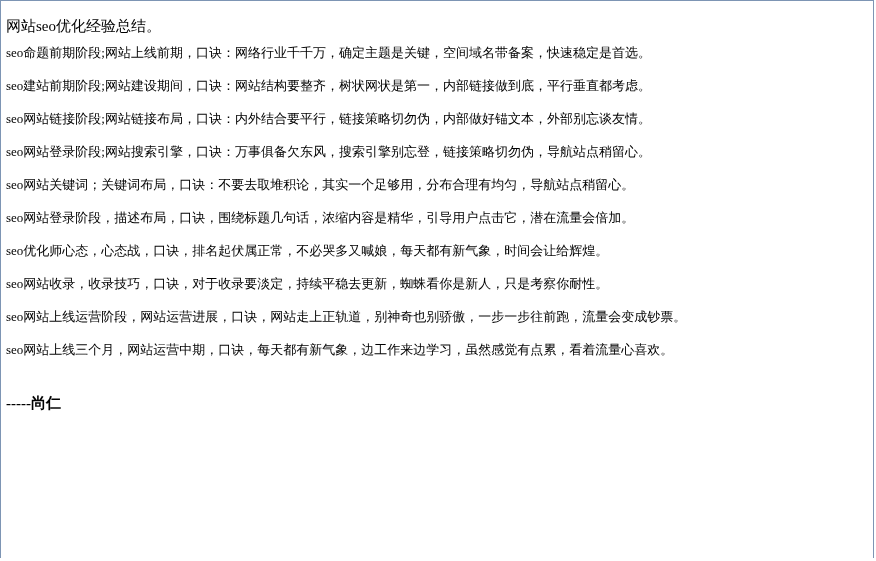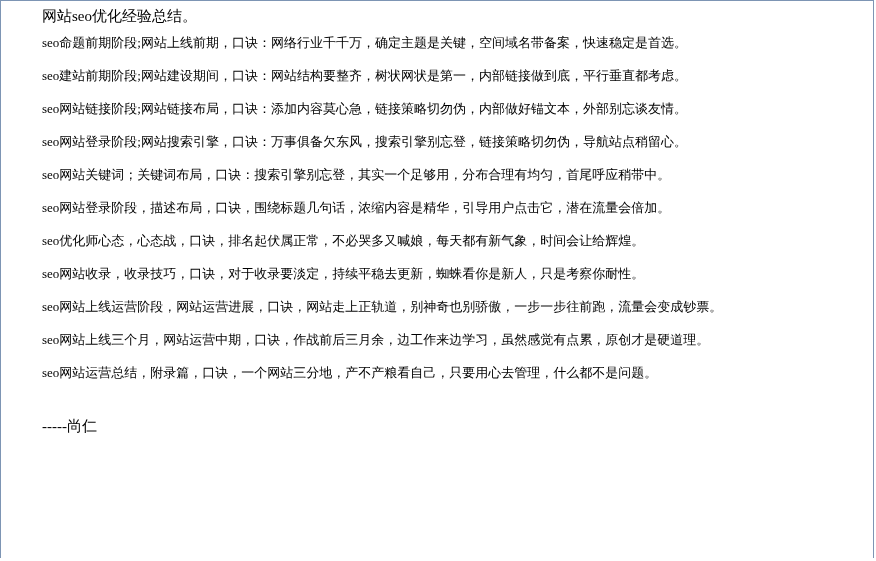--- a/index.html
+++ b/index.html
@@ -28,22 +28,21 @@
     width: 874px;
     height: 558px;
     border-left: 1px solid #7d95b4;
     border-right: 1px solid #7d95b4;
     border-top: 1px solid #7d95b4;
     box-sizing: border-box;
     pointer-events: none;
   }
   .content {
     position: relative;
-    padding: 6px 8px 0 6px;
-    margin-left: 36px;
+    padding: 16px 8px 0 6px;
   }
   .doc-title {
     font-size: 15px;
     line-height: 20px;
     margin: 0 0 7px 0;
     white-space: nowrap;
   }
   .para {
     font-size: 13px;
     line-height: 20px;
@@ -51,42 +50,42 @@
     white-space: nowrap;
   }
   .spacer {
     height: 20px;
   }
   .signature {
     font-size: 15px;
     line-height: 20px;
     margin: 0;
     white-space: nowrap;
+    font-weight: bold;
   }
 </style>
 </head>
 <body>
 
 <div class="page">
   <div class="doc-frame"></div>
 
   <div class="content">
 
     <p class="doc-title">网站seo优化经验总结。</p>
 
     <p class="para">seo命题前期阶段;网站上线前期，口诀：网络行业千千万，确定主题是关键，空间域名带备案，快速稳定是首选。</p>
     <p class="para">seo建站前期阶段;网站建设期间，口诀：网站结构要整齐，树状网状是第一，内部链接做到底，平行垂直都考虑。</p>
-    <p class="para">seo网站链接阶段;网站链接布局，口诀：添加内容莫心急，链接策略切勿伪，内部做好锚文本，外部别忘谈友情。</p>
+    <p class="para">seo网站链接阶段;网站链接布局，口诀：内外结合要平行，链接策略切勿伪，内部做好锚文本，外部别忘谈友情。</p>
     <p class="para">seo网站登录阶段;网站搜索引擎，口诀：万事俱备欠东风，搜索引擎别忘登，链接策略切勿伪，导航站点稍留心。</p>
-    <p class="para">seo网站关键词；关键词布局，口诀：搜索引擎别忘登，其实一个足够用，分布合理有均匀，首尾呼应稍带中。</p>
+    <p class="para">seo网站关键词；关键词布局，口诀：不要去取堆积论，其实一个足够用，分布合理有均匀，导航站点稍留心。</p>
     <p class="para">seo网站登录阶段，描述布局，口诀，围绕标题几句话，浓缩内容是精华，引导用户点击它，潜在流量会倍加。</p>
     <p class="para">seo优化师心态，心态战，口诀，排名起伏属正常，不必哭多又喊娘，每天都有新气象，时间会让给辉煌。</p>
     <p class="para">seo网站收录，收录技巧，口诀，对于收录要淡定，持续平稳去更新，蜘蛛看你是新人，只是考察你耐性。</p>
     <p class="para">seo网站上线运营阶段，网站运营进展，口诀，网站走上正轨道，别神奇也别骄傲，一步一步往前跑，流量会变成钞票。</p>
-    <p class="para">seo网站上线三个月，网站运营中期，口诀，作战前后三月余，边工作来边学习，虽然感觉有点累，原创才是硬道理。</p>
-    <p class="para">seo网站运营总结，附录篇，口诀，一个网站三分地，产不产粮看自己，只要用心去管理，什么都不是问题。</p>
+    <p class="para">seo网站上线三个月，网站运营中期，口诀，每天都有新气象，边工作来边学习，虽然感觉有点累，看着流量心喜欢。</p>
 
     <div class="spacer"></div>
 
     <p class="signature">-----尚仁</p>
 
   </div>
 </div>
 
 </body></html>

